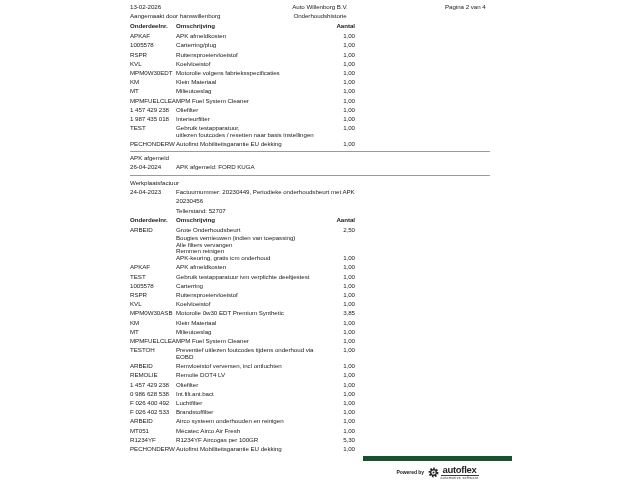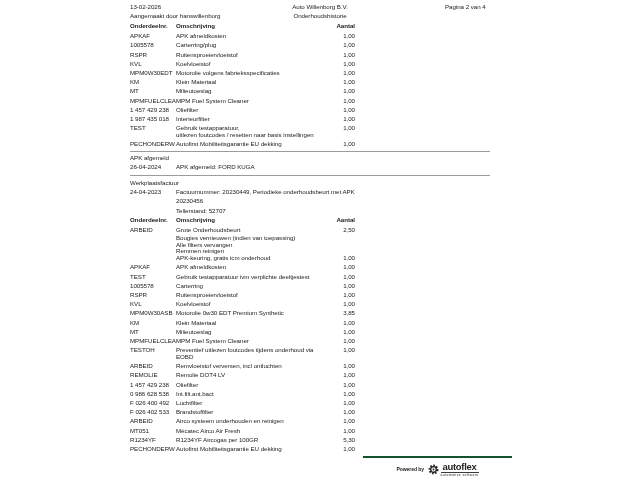--- a/index.html
+++ b/index.html
@@ -29,21 +29,21 @@
   .c-qty { position:absolute; left:185px; top:0; width:40px; text-align:right; line-height:9.2px; }
   .trow.tight .c-qty { line-height:6.9px; }
   .sep { border:none; border-top:1px solid #9b9b9b; width:360px; margin:2px 0 1.5px 0; }
   .sep2 { margin-top:4px; }
   .sec-title { line-height:9.2px; }
   .sec-row { position:relative; }
   .sec-date { position:absolute; left:0; top:0; line-height:9.2px; }
   .sec-lines { margin-left:46px; }
   .sec-line { line-height:9.2px; white-space:nowrap; }
   
-  .footer { position:absolute; left:363px; top:456px; width:149px; border-top:2px solid #14532d; }
+  .footer { position:absolute; left:363px; top:456px; width:149px; border-top:5px solid #14532d; }
   .footer-inner { display:flex; align-items:center; justify-content:center; margin-top:4px; }
   .powered { font-size:5px; font-weight:bold; color:#222; margin-right:4px; }
   .brand { display:flex; align-items:center; color:#242424; }
   .gear { margin-right:1.5px; display:block; }
   .brand-stack { display:flex; flex-direction:column; align-items:center; }
   .brand-name { font-weight:bold; font-size:9.5px; letter-spacing:-0.3px; line-height:9px; }
   .brand-tag { font-size:3.4px; letter-spacing:0.4px; border-top:0.6px solid #3a3a3a; margin-top:0.5px; padding-top:0.4px; white-space:nowrap; }
 </style>
 </head>
 <body>

